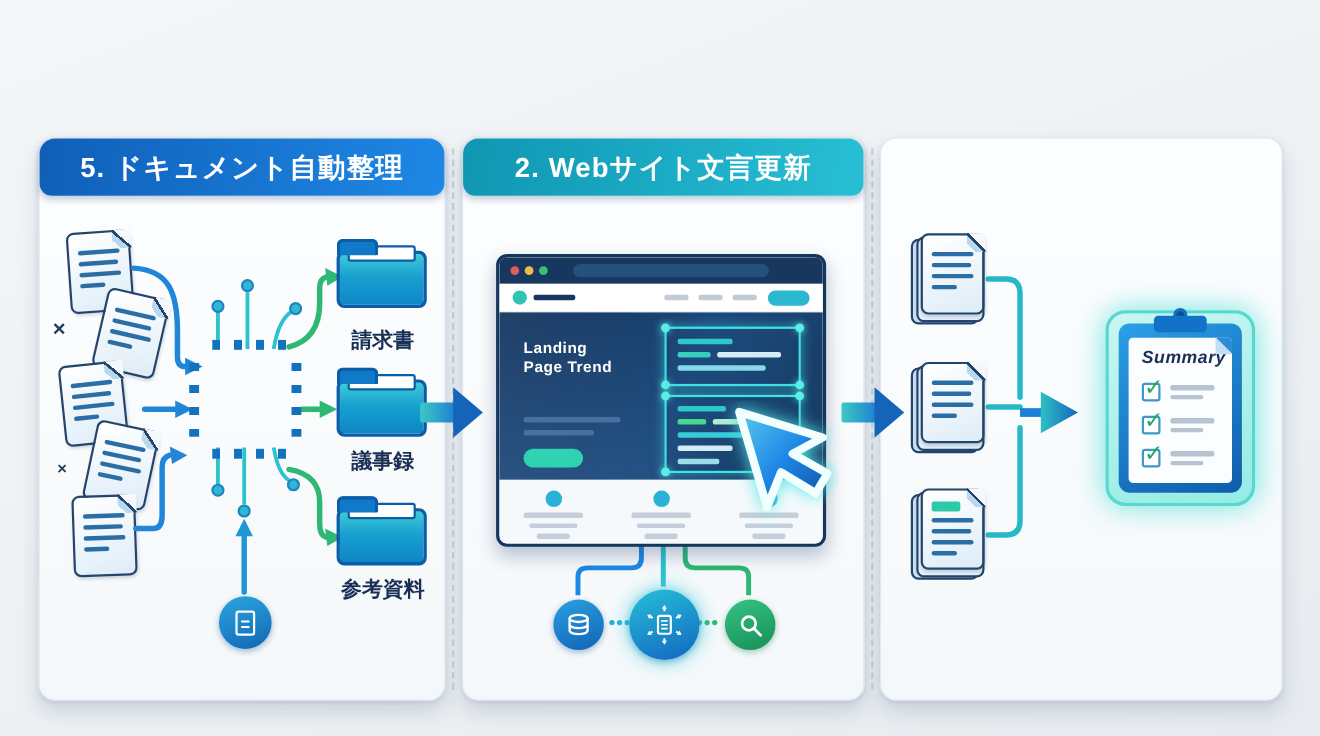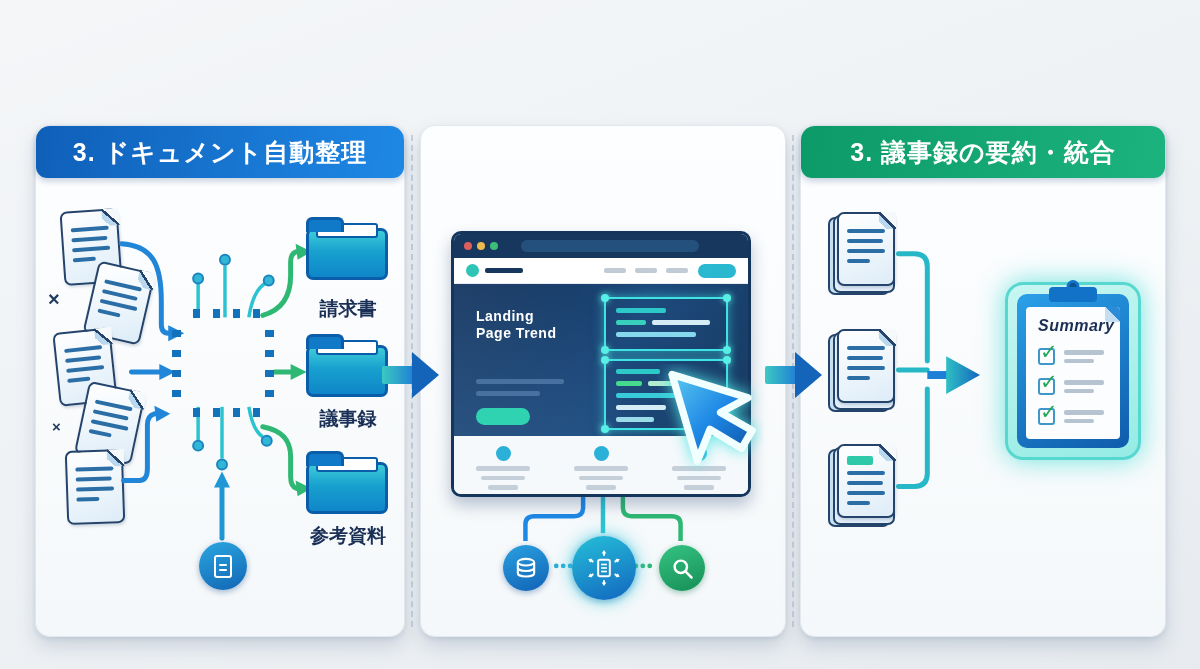--- a/index.html
+++ b/index.html
@@ -183,21 +183,21 @@
 </head>
 <body>
 
 <div id="stage">
 
 
   <div class="divider" id="divider1"></div>
   <div class="divider" id="divider2"></div>
 
   <div class="panel" id="panel1">
-    <div class="panel-header">3. ドキュメント自動整理</div>
+    <div class="panel-header">5. ドキュメント自動整理</div>
 
     <svg class="svg-layer" viewBox="0 0 370 512">
 
       <g stroke="#2186d8" stroke-width="5" fill="none" stroke-linecap="round">
         <path d="M86,118 C118,120 126,140 126,176 L126,199 Q126,208 133,208"></path>
         <path d="M96,247 H124"></path>
         <path d="M88,356 H104 Q112,356 112,344 V300 Q112,291 119,289"></path>
       </g>
       <g fill="#2186d8">
         <polygon points="133,200 149,208 133,216"></polygon>
@@ -286,20 +286,21 @@
     <div class="folder-label" style="left:252px;top:280px;">議事録</div>
     <div class="folder" style="left:270px;top:336px;"></div>
     <div class="folder-label" style="left:252px;top:397px;">参考資料</div>
 
     <div class="doc-circle">
       <span class="docglyph"></span>
     </div>
   </div>
 
   <div class="panel" id="panel2">
+    <div class="panel-header">2. Webサイト文言更新</div>
 
     <svg class="svg-layer" viewBox="0 0 366 512">
       <path d="M163,371 V383 Q163,392 154,392 H114 Q105,392 105,400 V417" stroke="#1e88e5" stroke-width="4.5" fill="none"></path>
       <path d="M183,371 V409" stroke="#2bc3cf" stroke-width="4.5" fill="none"></path>
       <path d="M203,371 V383 Q203,392 212,392 H252 Q261,392 261,400 V417" stroke="#2eb873" stroke-width="4.5" fill="none"></path>
       <g fill="#28aed6">
         <circle cx="136" cy="442" r="2.4"></circle>
           <circle cx="143" cy="442" r="2.4"></circle>
           <circle cx="150" cy="442" r="2.4"></circle>
       </g>
@@ -458,21 +459,20 @@
     </div>
     <div class="tool-icon" id="icon-search">
       <svg width="27" height="27" viewBox="0 0 24 24" fill="none" stroke="#fff" stroke-width="2.2" stroke-linecap="round">
         <circle cx="10.5" cy="10.5" r="5.5"></circle>
         <line x1="14.8" y1="14.8" x2="20" y2="20"></line>
       </svg>
     </div>
   </div>
 
   <div class="panel" id="panel3">
-    <div class="panel-header">3. 議事録の要約・統合</div>
 
     <svg class="svg-layer" viewBox="0 0 366 512">
       <defs>
         <linearGradient id="mArrow" x1="0" y1="0" x2="1" y2="0">
           <stop offset="0" stop-color="#2ec0c4"></stop>
             <stop offset="1" stop-color="#1565c0"></stop>
         </linearGradient>
       </defs>
       <g stroke="#27b8c8" stroke-width="5" fill="none" stroke-linecap="round">
         <path d="M98,128 H114 Q127,128 127,141 V236"></path>

